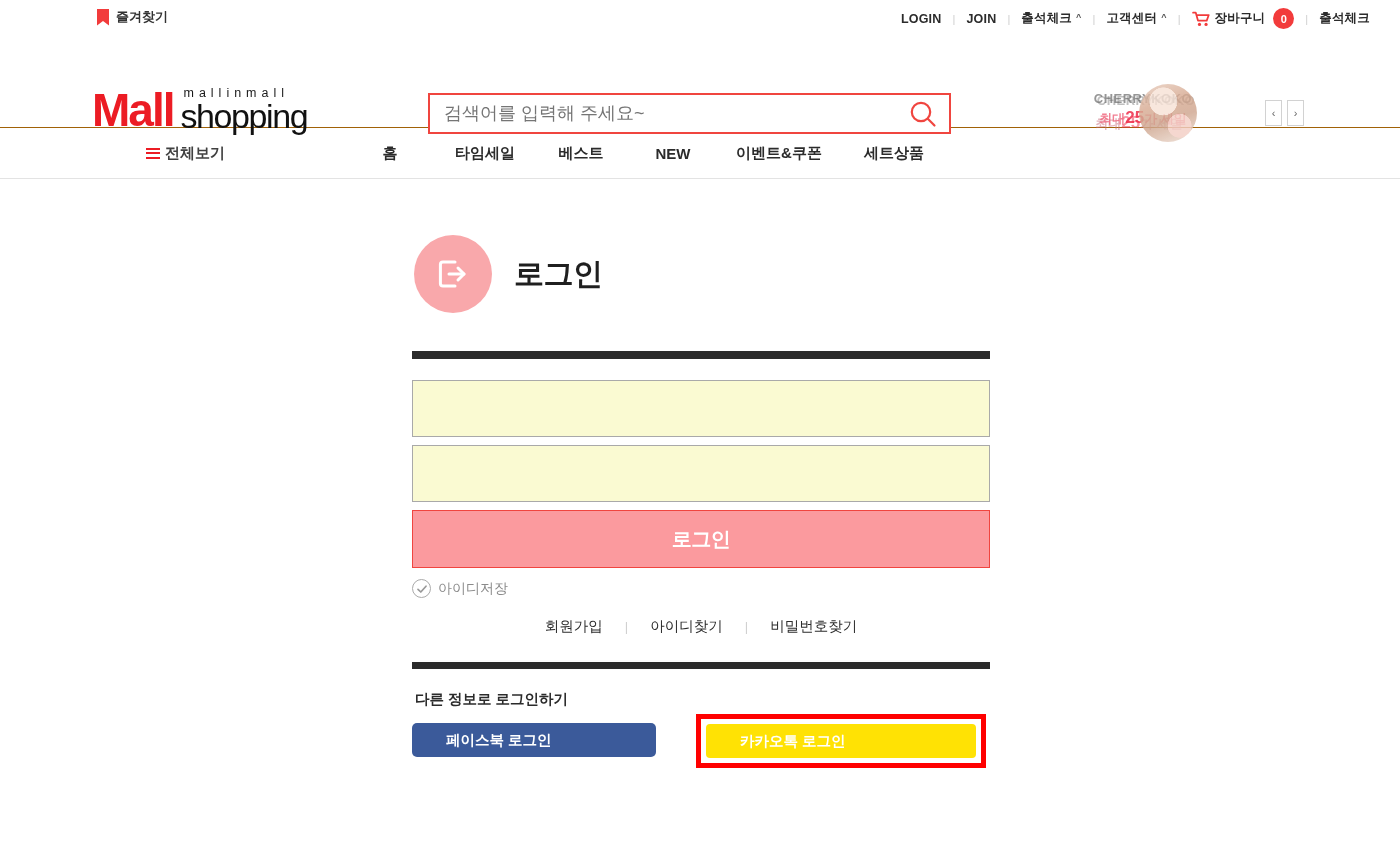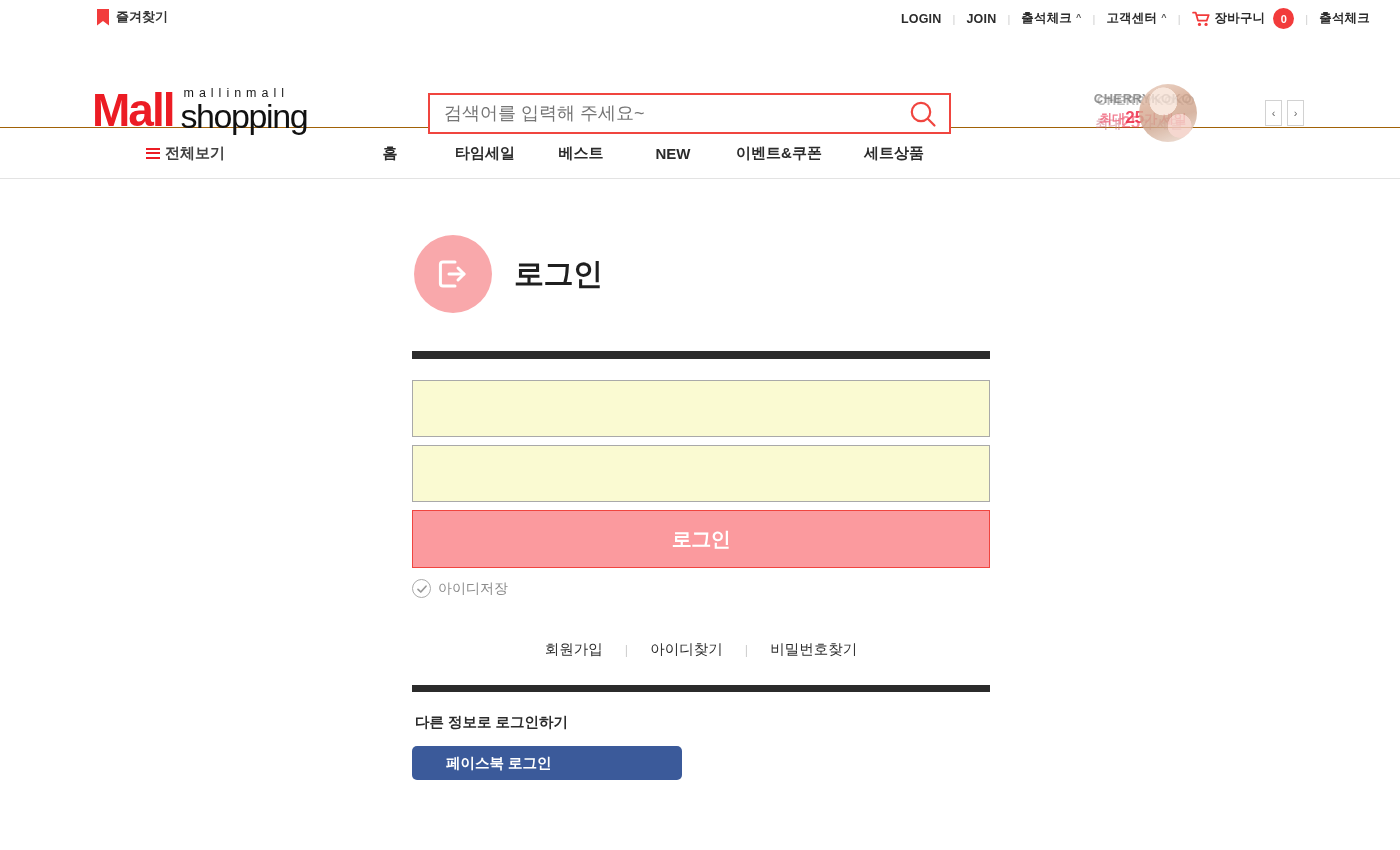--- a/index.html
+++ b/index.html
@@ -227,40 +227,40 @@
     margin-top: 11px;
     font-size: 14px; color: #8a8a8a;
   }
   .check-circle {
     width: 19px; height: 19px; border-radius: 50%;
     border: 1.6px solid #aaa;
     display: flex; align-items: center; justify-content: center;
   }
   .links-row {
     display: flex; align-items: center; justify-content: center;
-    gap: 22px; margin-top: 42px;
+    gap: 22px; margin-top: 19px;
     font-size: 14.5px; color: #2b2b2b;
   }
   .links-row .lsep { color: #d0d0d0; font-size: 13px; }
   .links-row a { color: #2b2b2b; text-decoration: none; cursor: pointer; }
   .rule-thick2 {
     height: 7px; background: #2b2b2b;
     margin-top: 26px;
   }
   .sns-title {
     font-size: 14.5px; color: #2b2b2b; font-weight: bold;
     margin-top: 21px; padding-left: 3px;
   }
   .sns-row {
     position: relative;
     margin-top: 14px;
     display: flex; align-items: flex-start;
   }
   .sns-btn {
-    width: 270px; height: 34px;
+    width: 244px; height: 34px;
     border: none; border-radius: 5px;
     color: #fff; font-size: 14.5px; font-weight: bold;
     cursor: pointer;
     display: flex; align-items: center;
     padding-left: 34px;
     font-family: "Liberation Sans", sans-serif;
   }
   .sns-facebook { background: #3b5a9a; }
   .sns-kakao-wrap {
     position: absolute;
@@ -417,14 +417,17 @@
     <span class="lsep">|</span>
     <a>비밀번호찾기</a>
   </div>
 
   <div class="rule-thick2"></div>
 
   <div class="sns-title">다른 정보로 로그인하기</div>
 
   <div class="sns-row">
     <button class="sns-btn sns-facebook">페이스북 로그인</button>
+    <div class="sns-kakao-wrap">
+      <button class="sns-btn sns-kakao">카카오톡 로그인</button>
+    </div>
   </div>
 </div>
 
 </body></html>

